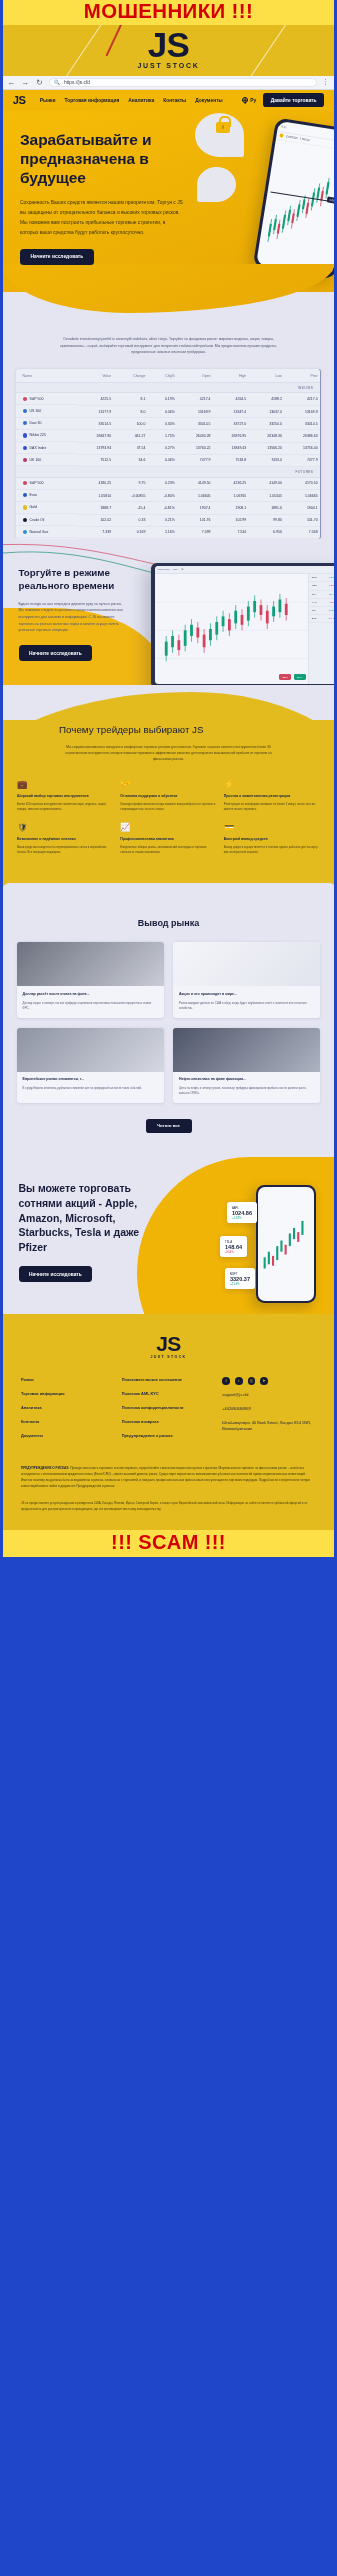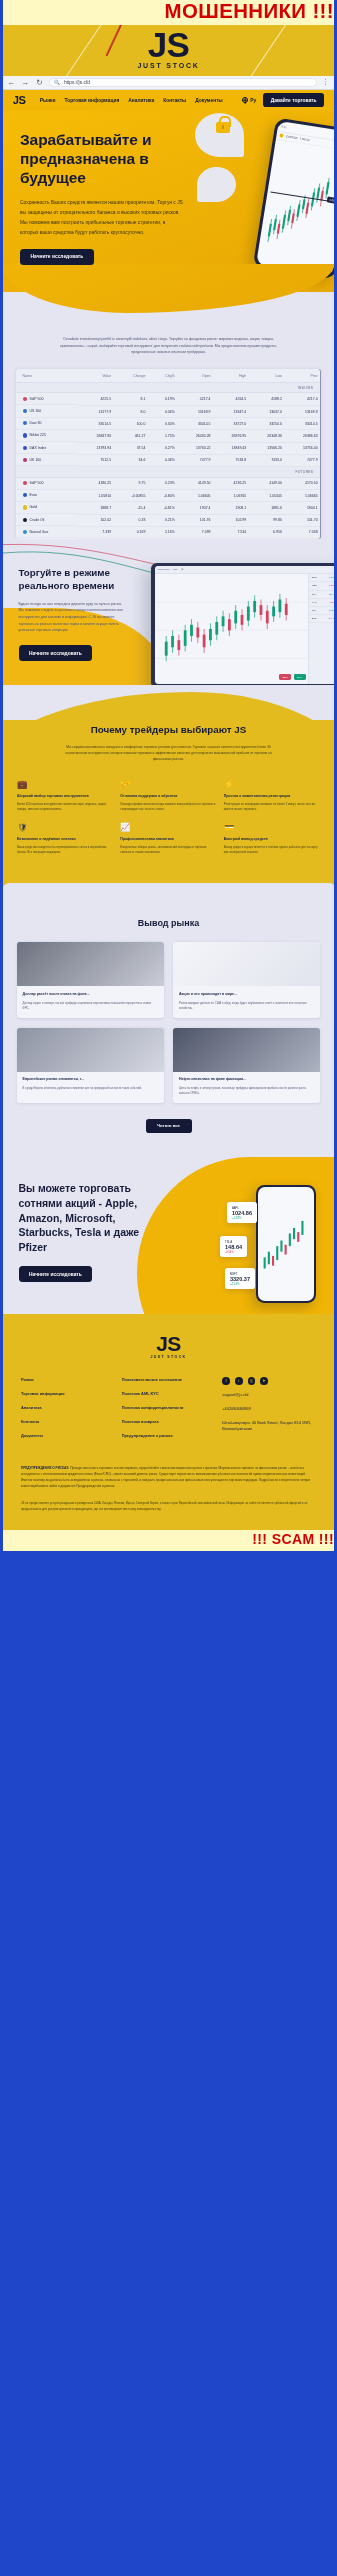--- a/index.html
+++ b/index.html
@@ -15,35 +15,35 @@
     width: 337px;
     position: relative;
     border-left: 3.5px solid #1f46c8;
     border-right: 3.5px solid #1f46c8;
     background: #e4e5f1;
     overflow: hidden;
   }
 
   
   .scam-banner {
-    background: #fef9c3;
-    text-align: right;
+    background: #fde047;
+    text-align: center;
     padding: 1.4px 0 2.8px;
   }
   .scam-banner .scam-text {
     color: #d40000;
     font-weight: bold;
     font-size: 20.4px;
     letter-spacing: 0.4px;
     line-height: 1;
     font-family: "Liberation Sans", sans-serif;
     white-space: nowrap;
   }
   .scam-bottom { padding: 2.8px 0 4.2px; }
-  .scam-bottom .scam-text { font-size: 14px; }
+  .scam-bottom .scam-text { font-size: 20px; }
 
   
   .logo-plate {
     background: #e3bb1f;
     position: relative;
     height: 51px;
     overflow: hidden;
   }
   .logo-plate .diag {
     position: absolute;
@@ -403,22 +403,22 @@
   .why-top-wave::after {
     content:""; position:absolute; left:-6%; right:-6%; top: 7px; height: 84px;
     background: #e3bb1f; border-radius: 56% 44% 0 0 / 100% 100% 0 0;
   }
   .why {
     background: #e3bb1f;
     padding: 2.8px 0 28px;
     position: relative;
   }
   .why h2 {
-    text-align: center; font-size: 9.8px; line-height: 13.3px;
-    font-weight: bold; color: #181c3a; padding: 0 56px;
+    font-size: 9.8px; line-height: 13.3px;
+    font-weight: normal; color: #181c3a; padding: 0 56px;
   }
   .why .why-body {
     margin: 8.4px auto 0; max-width: 218px;
     font-size: 3.2px; line-height: 5.9px; text-align: center; color: #4a4116;
   }
   .feat-grid {
     margin: 15.5px 14px 0;
     display: grid;
     grid-template-columns: repeat(3, 1fr);
     gap: 9.8px 7px;

